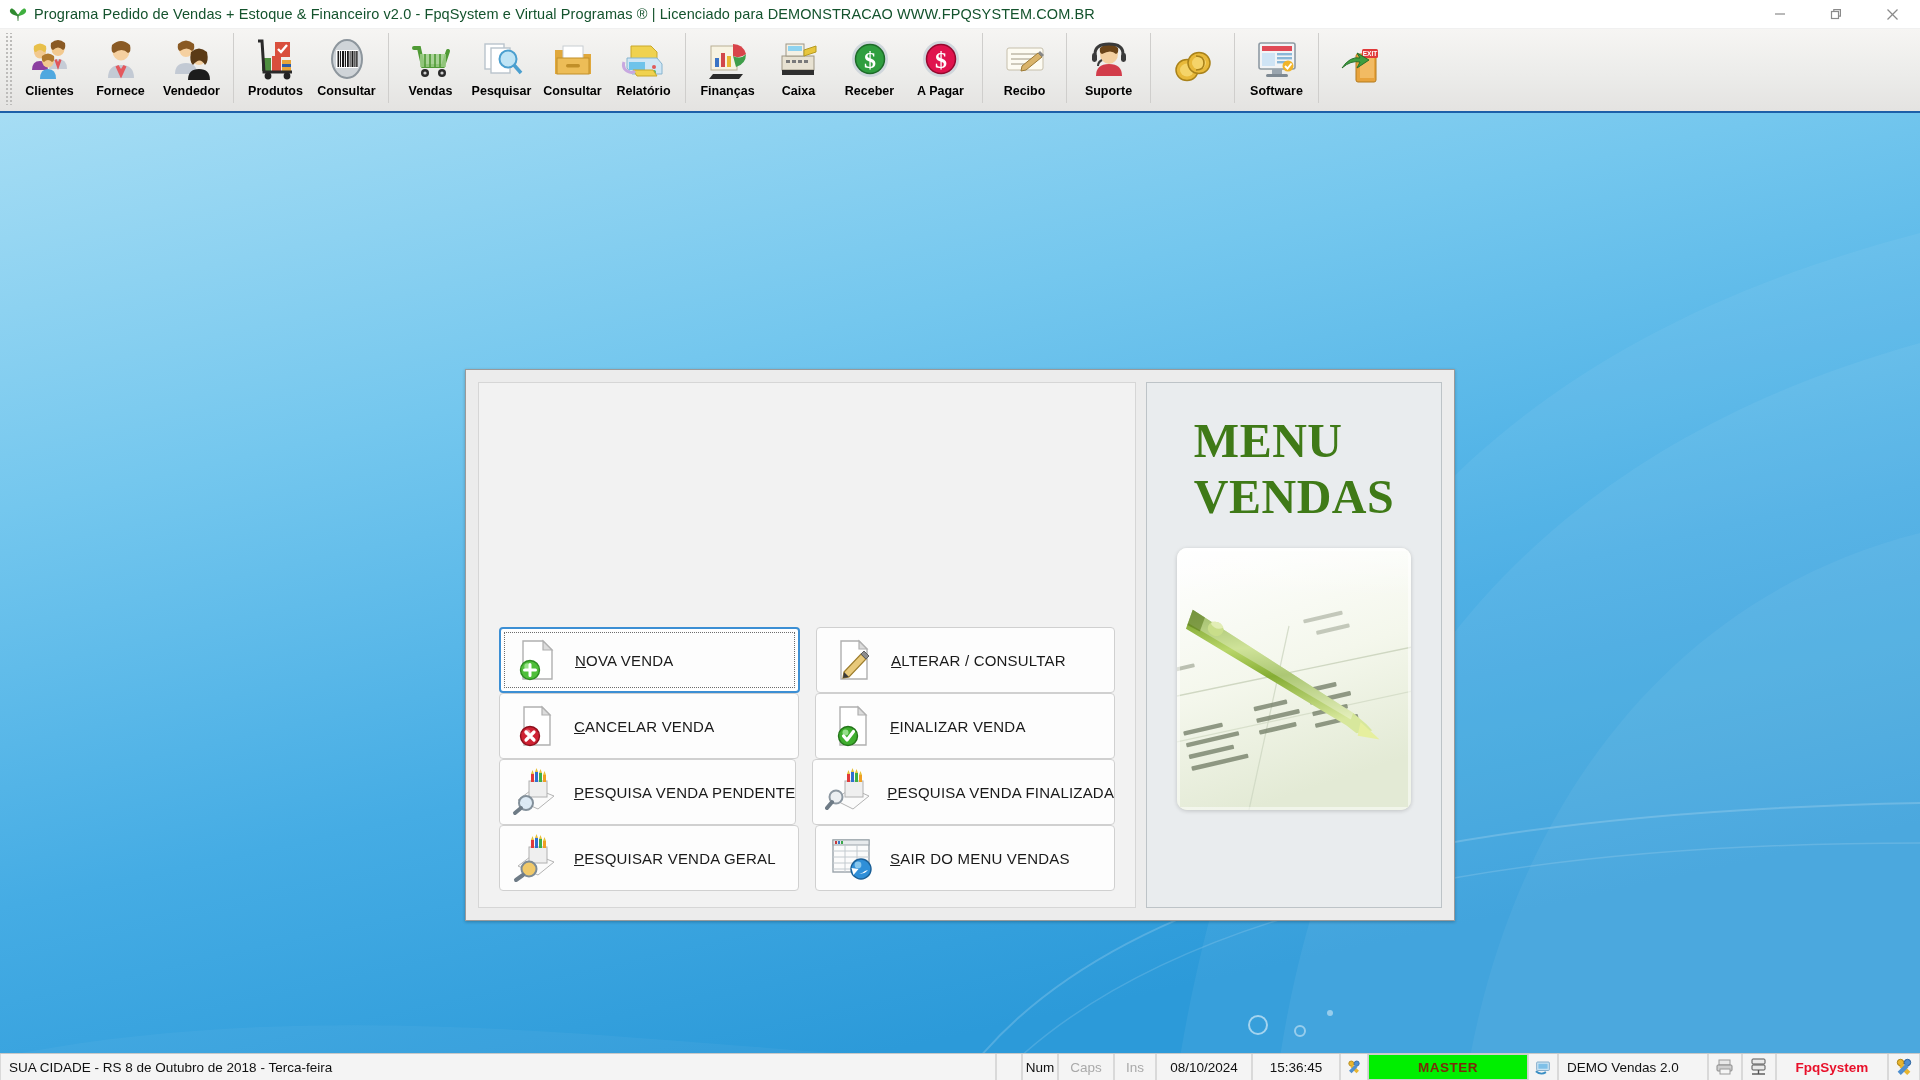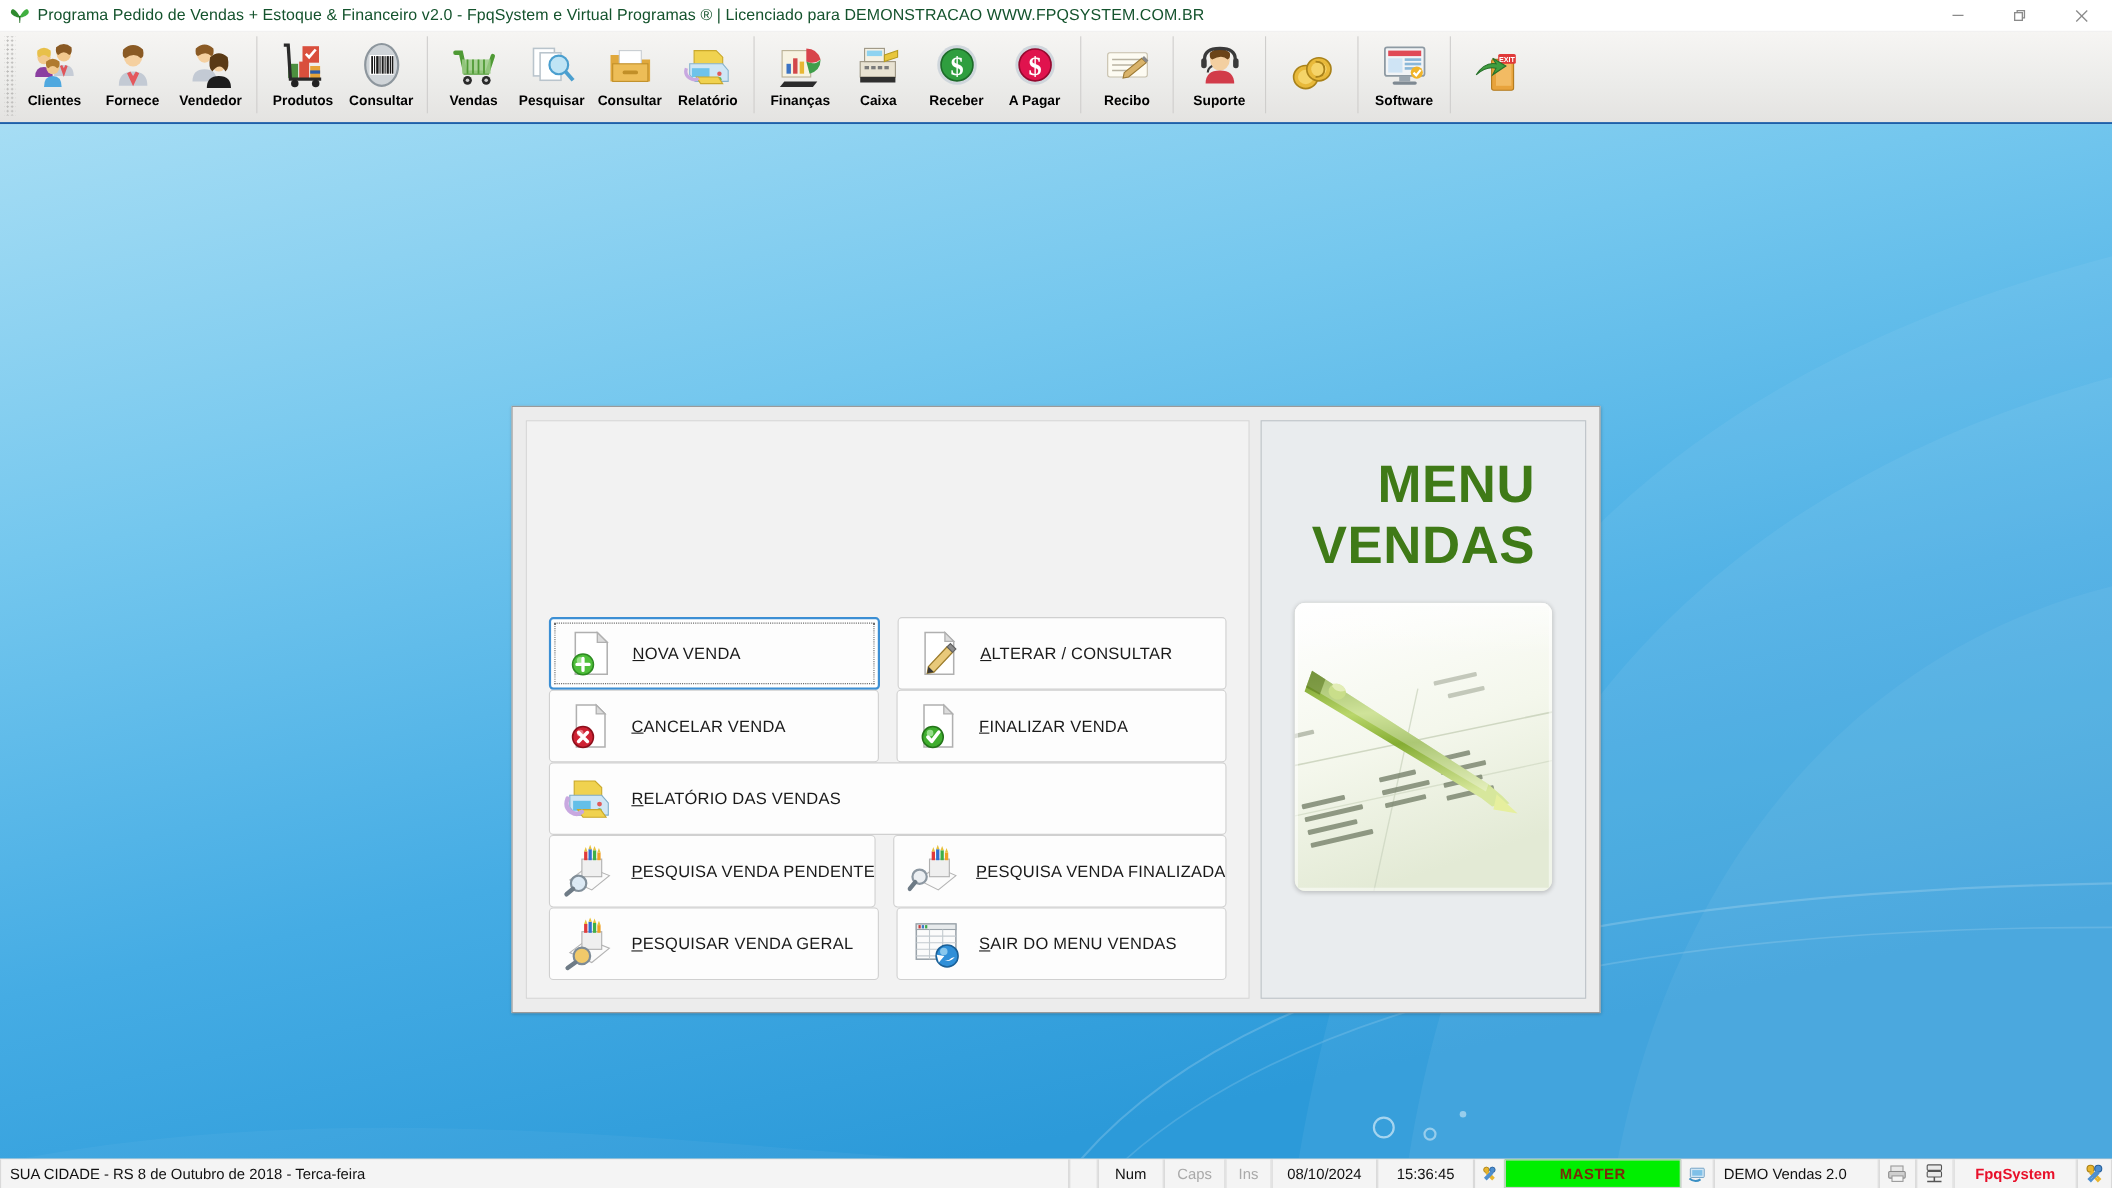--- a/index.html
+++ b/index.html
@@ -100,22 +100,22 @@
   .mbtn .mlbl{
     font-size:15px;color:#1a1a1a;margin-left:10px;white-space:nowrap;letter-spacing:.2px;
   }
   .mbtn .mlbl u{text-decoration:underline;}
 
   .mv-right{
     flex:1 1 auto;background:#e9ecee;border:1px solid #bdc3c7;box-sizing:border-box;
     display:flex;flex-direction:column;align-items:center;padding-top:30px;
   }
   .mv-title{
-    font-family:Liberation Sans, sans-serif;font-weight:bold;color:#3f7a17;
-    font-size:48px;line-height:1.16;text-align:right;letter-spacing:.5px;
+    font-family:Liberation Serif, serif;font-weight:bold;color:#3f7a17;
+    font-size:48px;line-height:1.16;text-align:left;letter-spacing:.5px;
   }
   .mv-photo{
     margin-top:24px;width:234px;height:262px;border-radius:10px;overflow:hidden;
     box-shadow:0 1px 4px rgba(0,0,0,.18);background:#eef1e6;position:relative;
   }
   .mv-photo svg{display:block;}
 
   
   .statusbar{
     height:26px;flex:0 0 26px;background:#f0f0f0;display:flex;align-items:stretch;
@@ -545,34 +545,20 @@
                 <circle cx="19" cy="34" r="9.5" fill="#3fae2e" stroke="#24751a" stroke-width="1.4"></circle>
                 <circle cx="16.5" cy="30.5" r="3" fill="#a5e89a" opacity=".85"></circle>
                 <path d="M14.5 34 l3.5 4 l6.5-8.5" stroke="#fff" stroke-width="3.2" fill="none" stroke-linecap="round" stroke-linejoin="round"></path>
               </svg>
             </div>
             <div class="mlbl"><u>F</u><span>INALIZAR VENDA</span></div>
           </div>
         </div>
 
         <div class="row">
-          <div class="mbtn">
-            <div class="mico">
-              <svg width="50" height="50" viewBox="0 0 50 50">
-                <path d="M10 9 h19 l6 6 v8 h-25z" fill="#f0d24f" stroke="#c9a82b"></path>
-                <path d="M6 22 h29 l6 7 v11 h-29 l-6-7z" fill="#cfe6f5" stroke="#7fadc9"></path>
-                <rect x="9" y="27" width="16" height="9" fill="#63bfe8"></rect>
-                <circle cx="33" cy="30" r="2.2" fill="#e05a5a"></circle>
-                  <circle cx="33" cy="36" r="2.2" fill="#58b55c"></circle>
-                <path d="M13 35 h21 l5 7 h-21z" fill="#f0d24f" stroke="#c9a82b"></path>
-                <path d="M4 25 q-3 8 3 12 q6 4 10 0" fill="none" stroke="#c8a8e0" stroke-width="4" stroke-linecap="round"></path>
-              </svg>
-            </div>
-            <div class="mlbl"><u>R</u><span>ELATÓRIO DAS VENDAS</span></div>
-          </div>
         </div>
 
         <div class="row">
           <div class="mbtn">
             <div class="mico">
               <svg width="50" height="50" viewBox="0 0 50 50">
                 <path d="M6 33 l16-12 l20 8 l-16 13z" fill="#fbfbfb" stroke="#b4b4b4"></path>
                 <g transform="translate(20,6)">
                   <rect x="-3" y="8" width="18" height="16" fill="#efefef" stroke="#b0b0b0"></rect>
                   <g>
@@ -732,21 +718,21 @@
             <rect width="234" height="262" fill="none" stroke="#ffffff" stroke-width="6" opacity=".5"></rect>
           </svg>
         </div>
       </div>
     </div>
   </div>
 
   <div class="statusbar">
     <div class="sb-cell sb-main">SUA CIDADE - RS  8 de Outubro de 2018 - Terca-feira</div>
     <div class="sb-cell" style="width:26px;"></div>
-    <div class="sb-cell" style="width:60px;justify-content:center;">Num</div>
+    <div class="sb-cell" style="width:36px;justify-content:center;">Num</div>
     <div class="sb-cell sb-dim" style="width:56px;justify-content:center;">Caps</div>
     <div class="sb-cell sb-dim" style="width:42px;justify-content:center;">Ins</div>
     <div class="sb-cell" style="width:96px;justify-content:center;">08/10/2024</div>
     <div class="sb-cell" style="width:88px;justify-content:center;">15:36:45</div>
     <div class="sb-cell sb-ico" style="width:28px;">
       <svg width="18" height="18" viewBox="0 0 18 18">
         <circle cx="5.5" cy="4.5" r="3.2" fill="#e8b52f" stroke="#a87f12"></circle>
         <path d="M6.5 6.5 L12 12 l1.8 1.8 l-1.6 1.6 l-1.8-1.8 L5 8" stroke="#e8b52f" stroke-width="2.2" fill="none"></path>
         <circle cx="12.5" cy="4.5" r="3.2" fill="#4e8fd0" stroke="#255f9c"></circle>
         <path d="M11.5 6.5 L6 12 l-1.8 1.8 l1.6 1.6 l1.8-1.8 L13 8" stroke="#4e8fd0" stroke-width="2.2" fill="none"></path>

